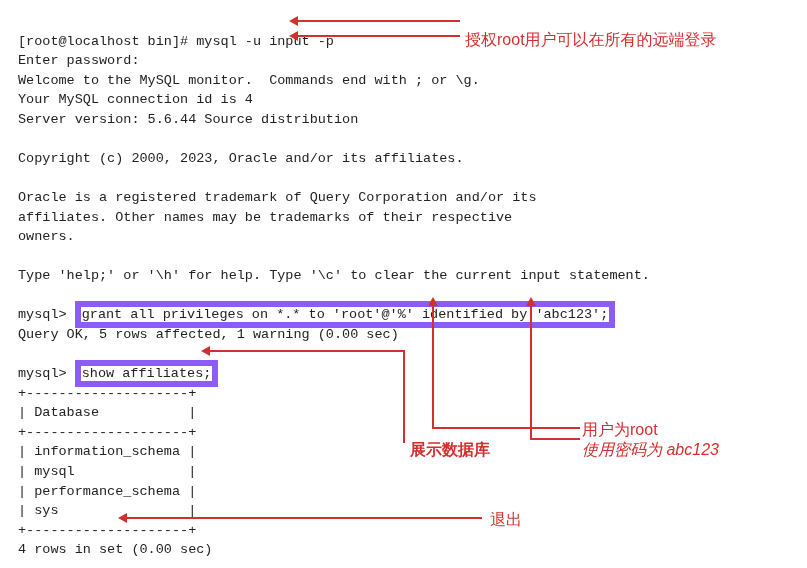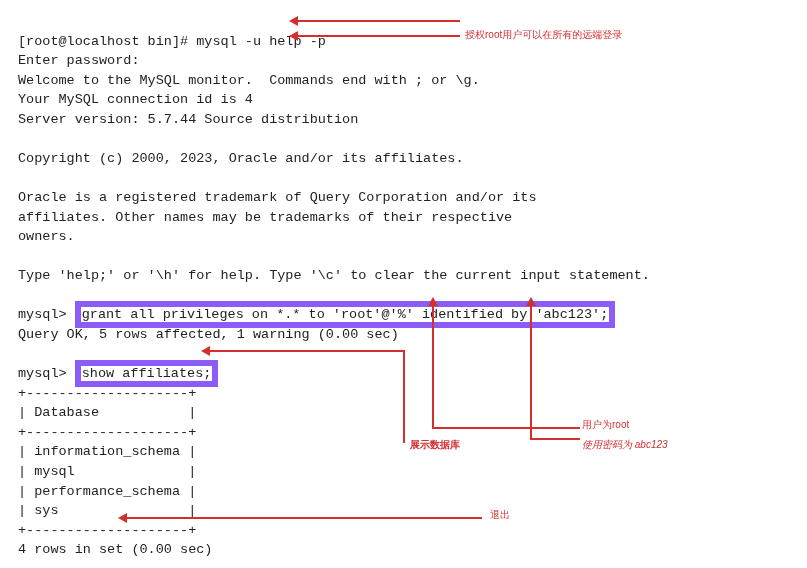--- a/index.html
+++ b/index.html
@@ -17,38 +17,38 @@
     .term { white-space: pre; }
     .boxed {
       border: 6px solid #8b5cf6;
       padding: 0 1px;
       display: inline;
     }
     .anno {
       position: absolute;
       color: #d32f2f;
       font-family: "SimSun", "Microsoft YaHei", sans-serif;
-      font-size: 10px;
+      font-size: 16px;
       white-space: nowrap;
     }
     .arrow-line { position:absolute; background:#d32f2f; }
     .arrow-head {
       position:absolute; width:0; height:0;
       border-style:solid;
     }
   </style>
 </head>
 <body>
 
 <div class="term">
-<span>[root@localhost bin]# </span><span>mysql -u help -p</span>
+<span>[root@localhost bin]# </span><span>mysql -u input -p</span>
 <span>Enter password:</span>
 <span>Welcome to the MySQL monitor.  Commands end with ; or \g.</span>
 <span>Your MySQL connection id is 4</span>
-<span>Server version: 5.7.44 Source distribution</span>
+<span>Server version: 5.6.44 Source distribution</span>
 <span></span>
 <span>Copyright (c) 2000, 2023, Oracle and/or its affiliates.</span>
 <span></span>
 <span>Oracle is a registered trademark of Query Corporation and/or its</span>
 <span>affiliates. Other names may be trademarks of their respective</span>
 <span>owners.</span>
 <span></span>
 <span>Type 'help;' or '\h' for help. Type '\c' to clear the current input statement.</span>
 <span></span>
 <span>mysql&gt; </span><span class="boxed">grant all privileges on *.* to 'root'@'%' identified by 'abc123';</span>

